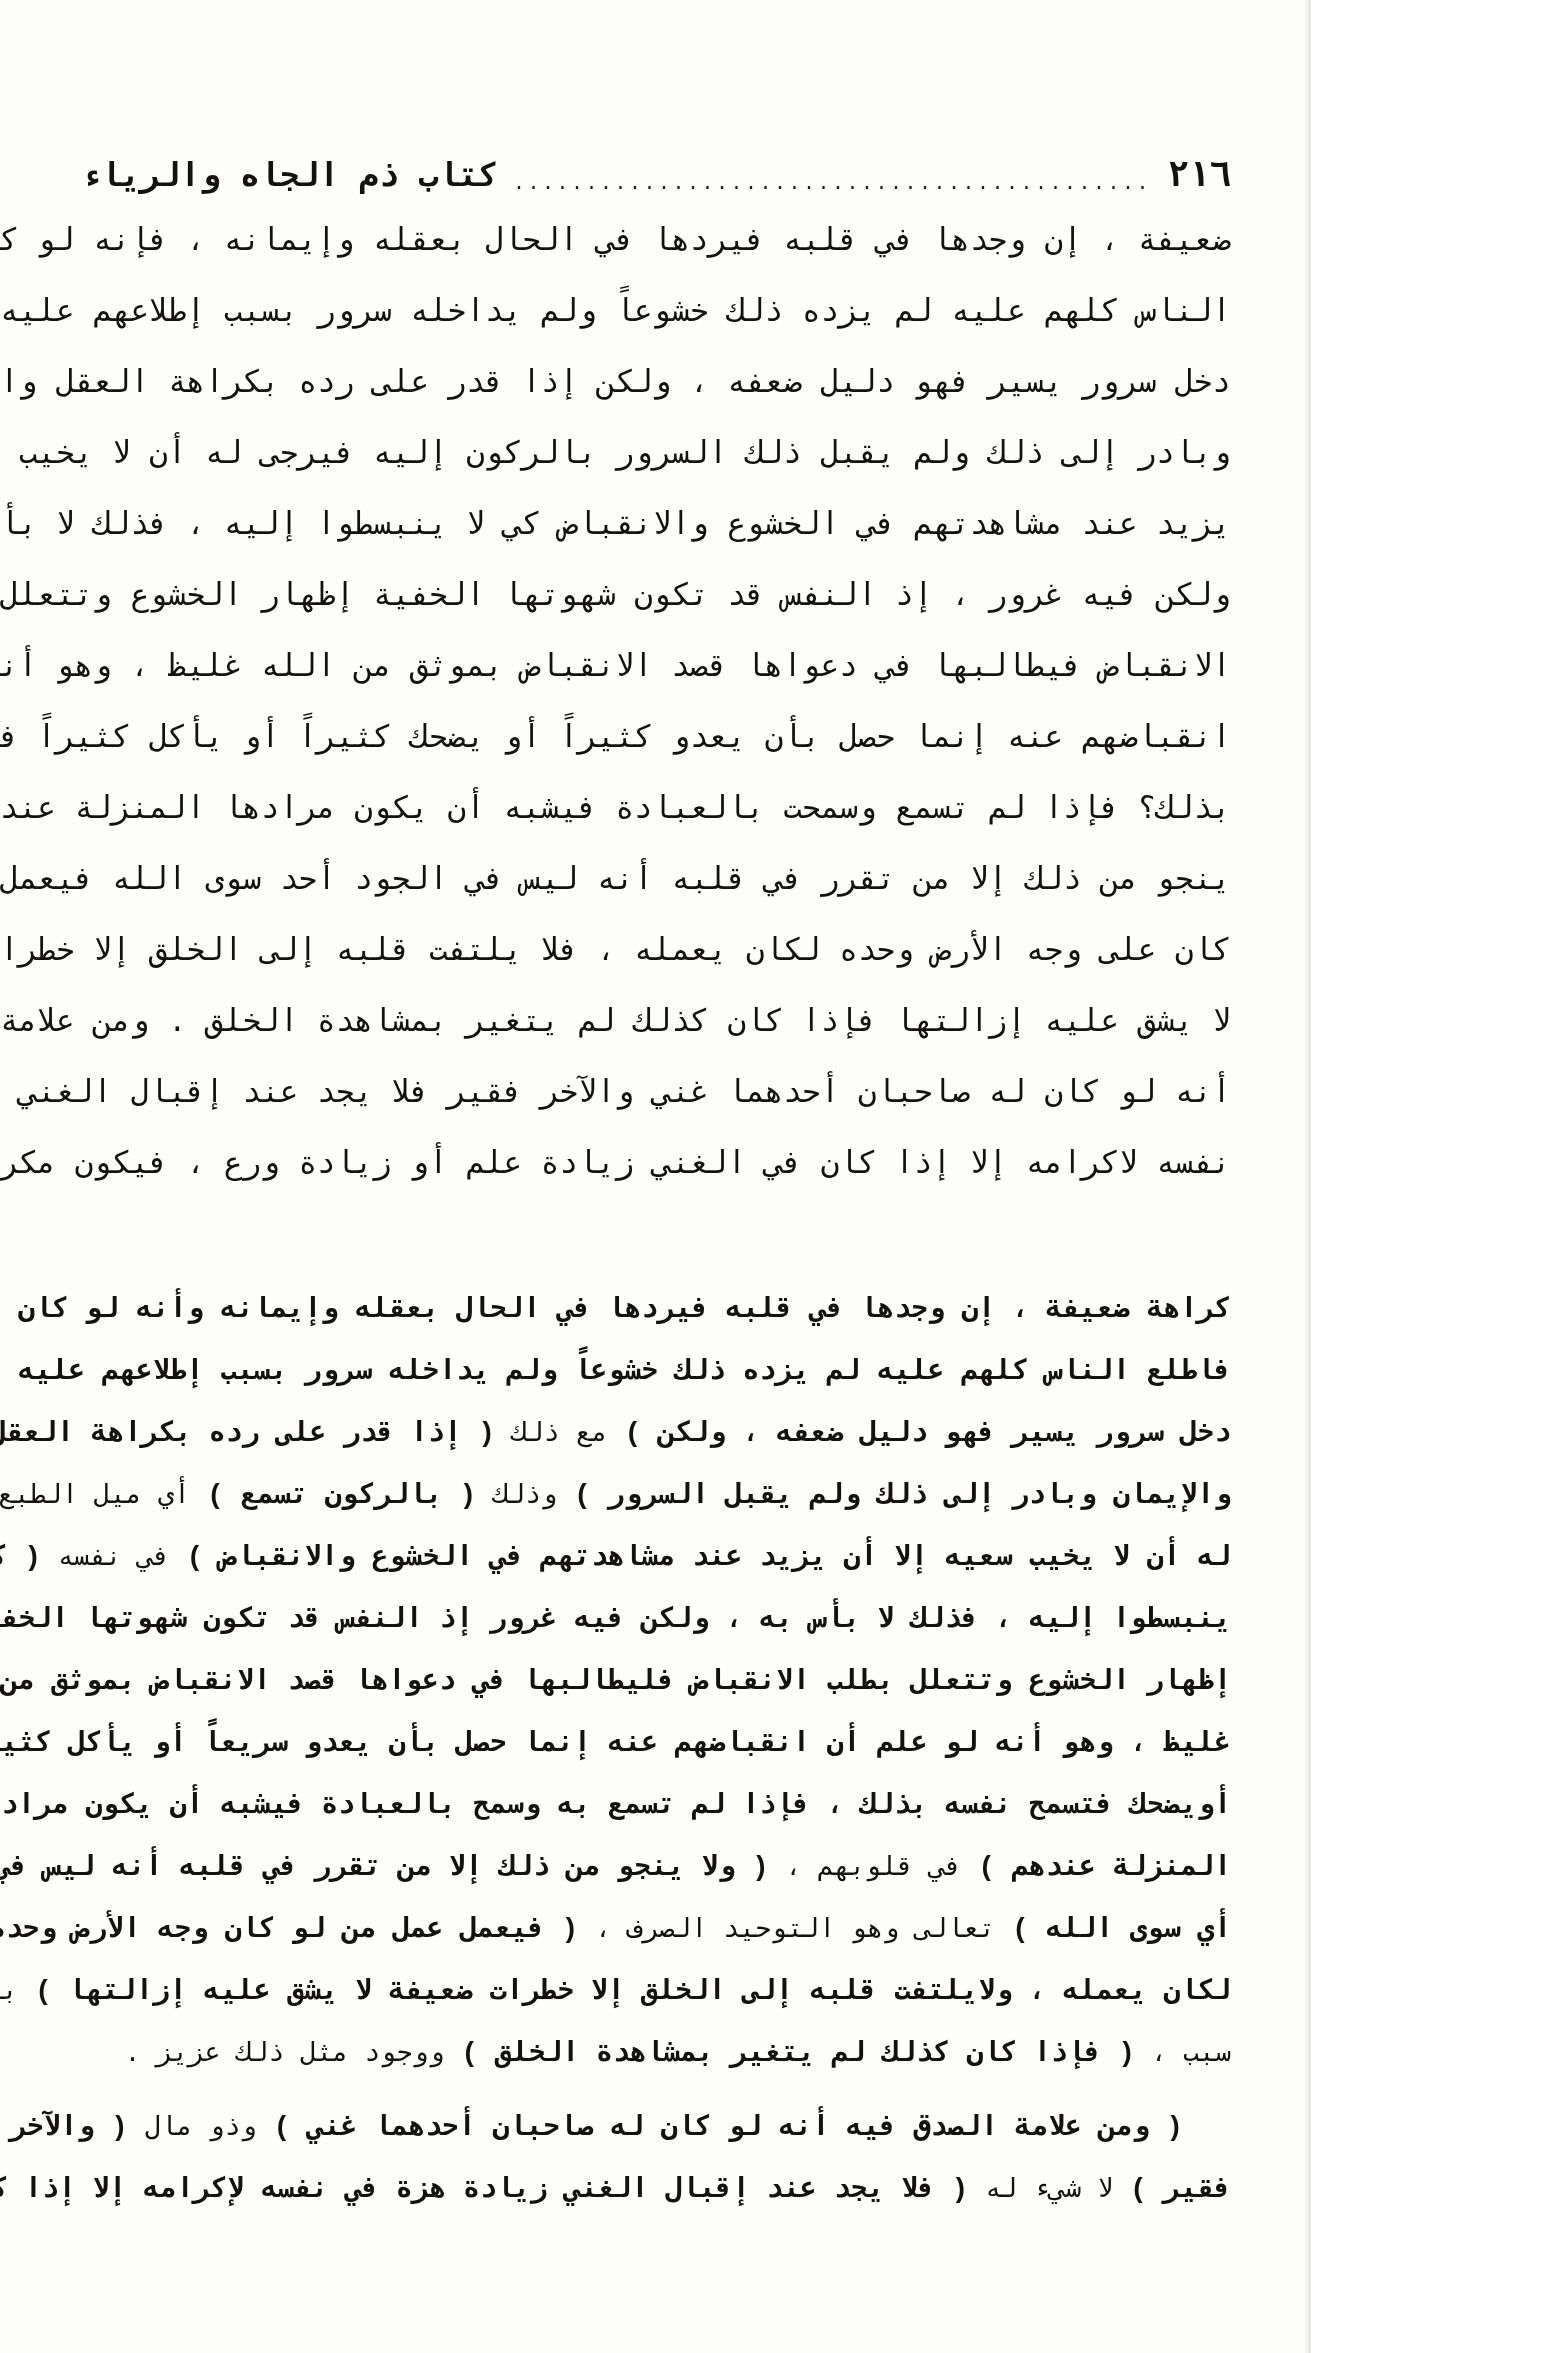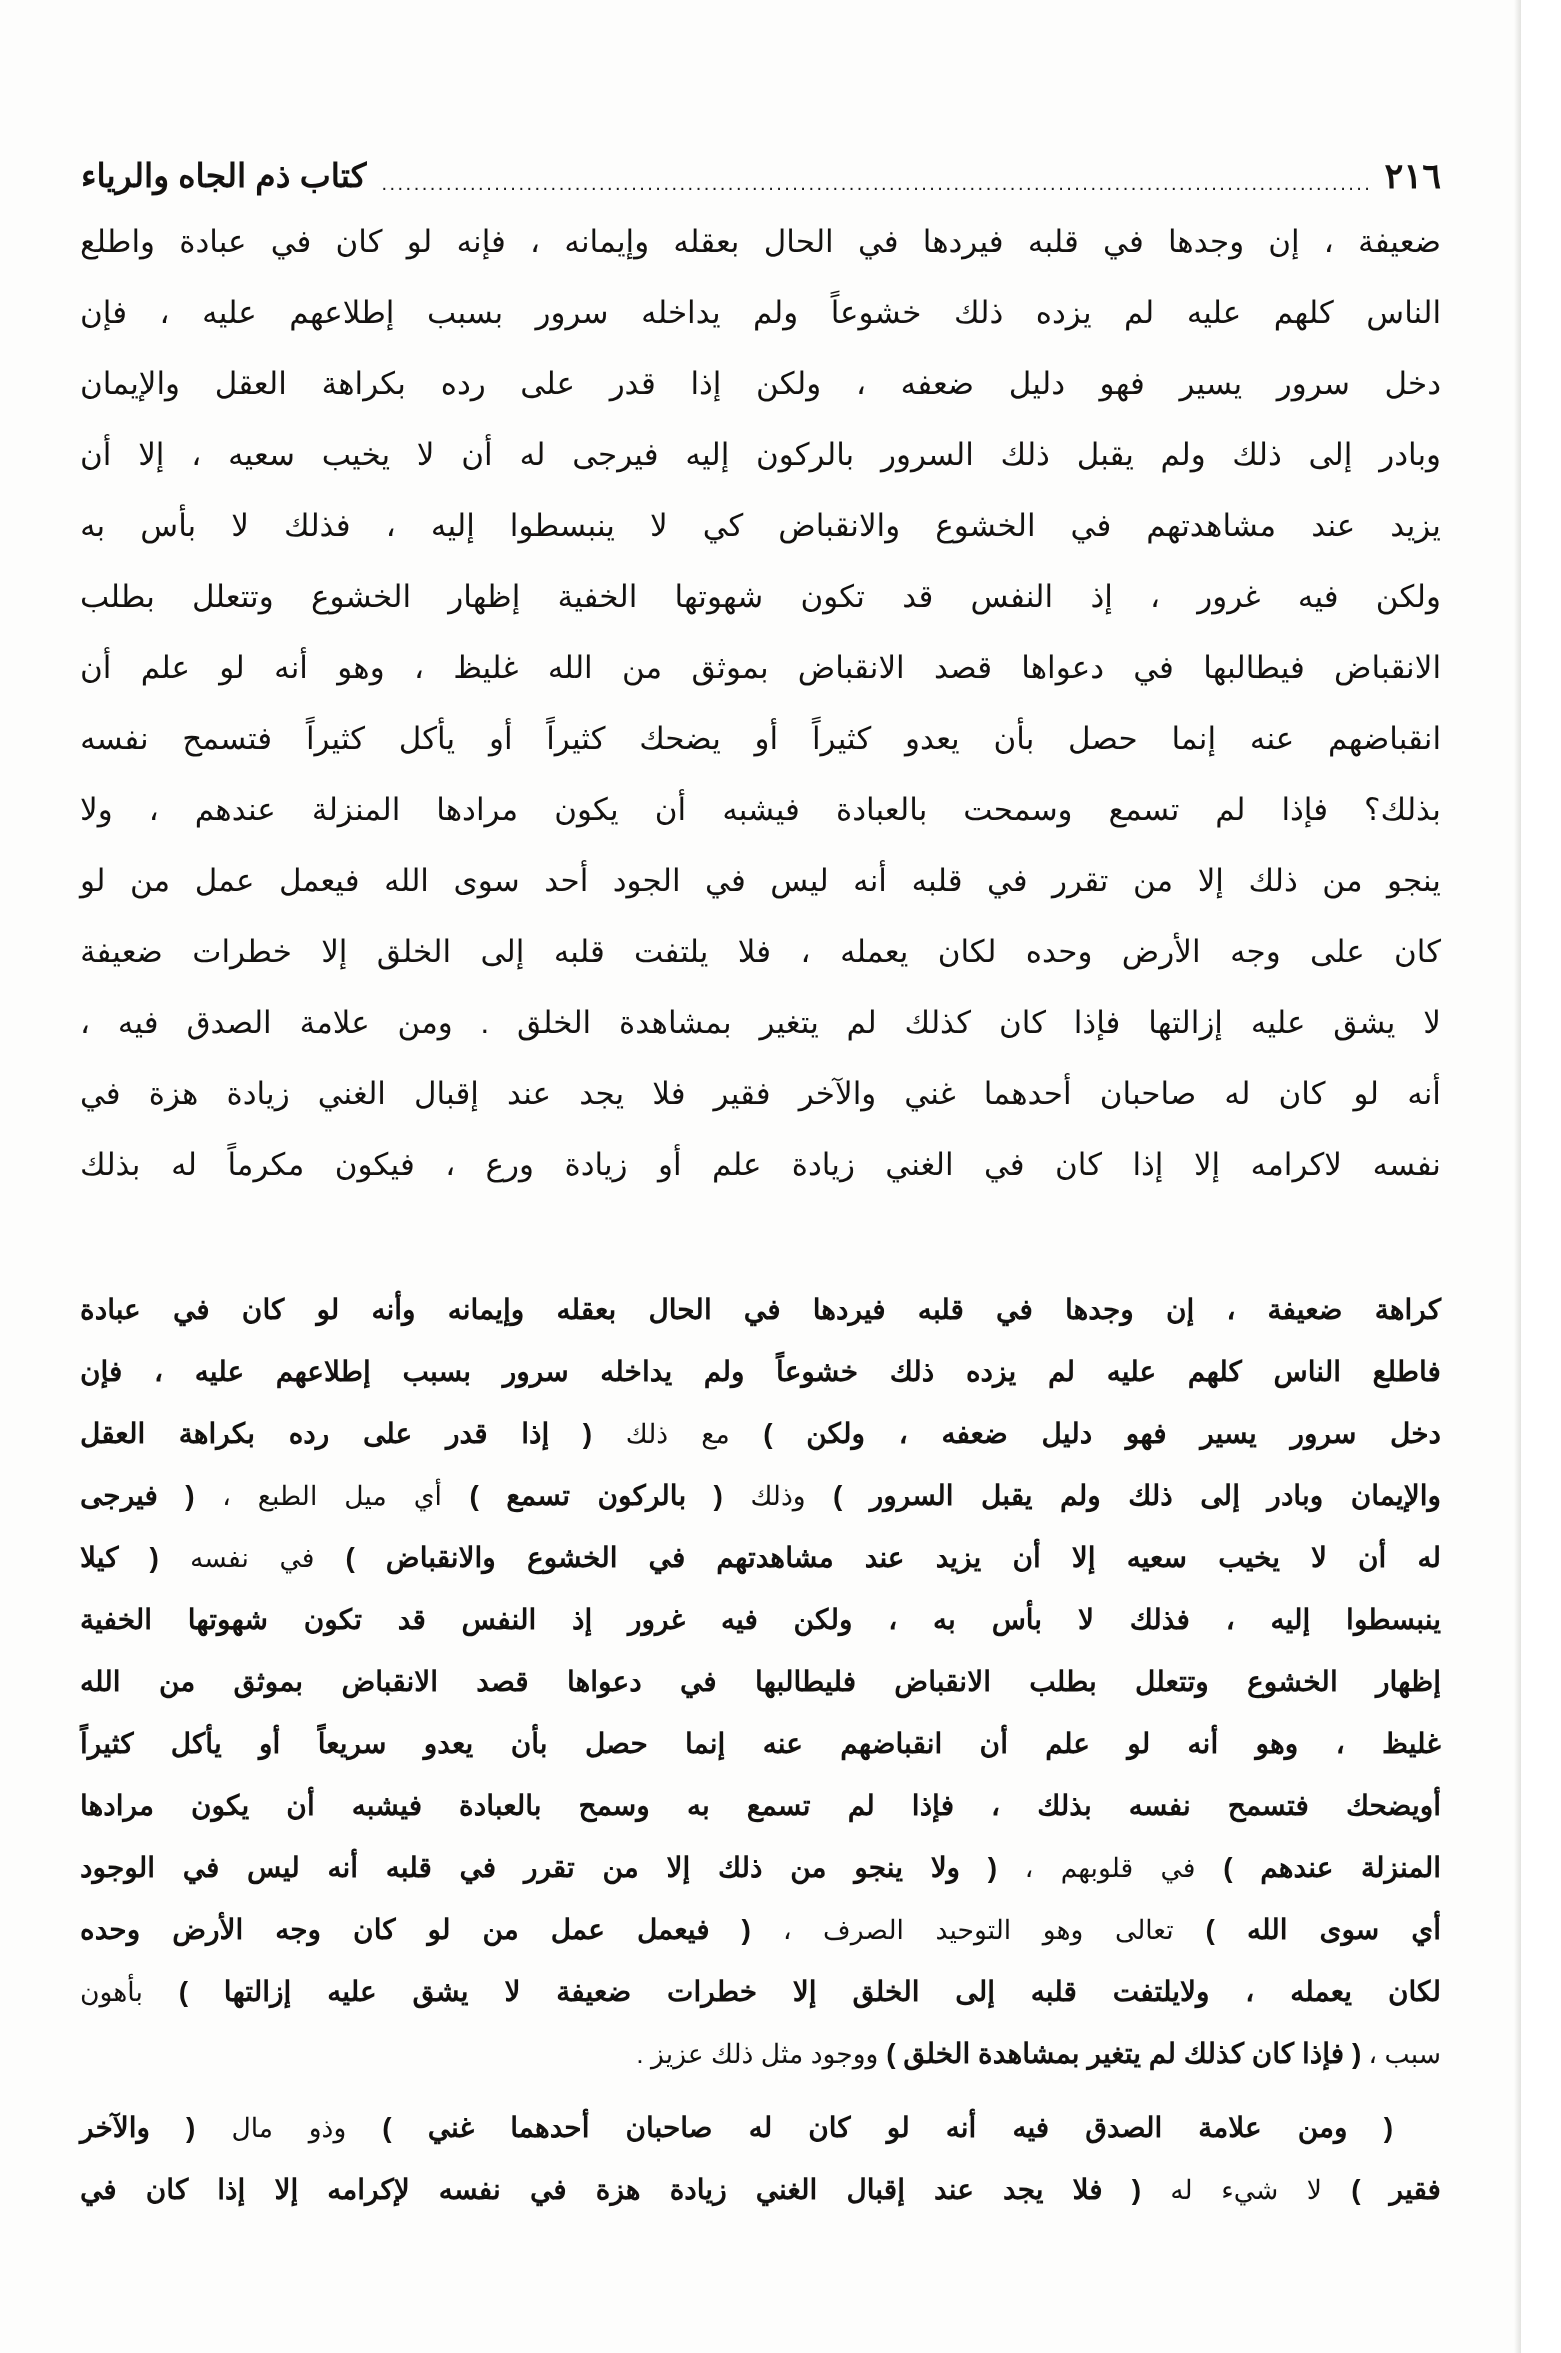--- a/index.html
+++ b/index.html
@@ -1,18 +1,18 @@
 <!DOCTYPE html>
 <html lang="ar" style="font-size:13.3px"><head>
 <meta charset="utf-8">
 <style>
   html,body{margin:0;padding:0;background:#ffffff;}
   .page{
-    position:relative;width:1521px;height:2354px;background:#fdfdfc;
-    overflow:hidden;font-family:Liberation Sans, sans-serif;color:#141210;
+    position:relative;width:1311px;height:2354px;background:#fdfdfc;
+    overflow:hidden;font-family:Liberation Mono, monospace;color:#141210;
   }
   .page::after{
     content:"";position:absolute;top:0;right:0;width:6.6px;height:100%;
     background:linear-gradient(to left,#e3e3e0,rgba(255,255,255,0));
   }
   .header{
     position:absolute;top:149px;left:81px;right:80px;height:53px;
     display:flex;align-items:center;direction:ltr;
   }
   .title{direction:rtl;font-weight:700;font-size:33px;white-space:nowrap;flex:0 0 auto;}

